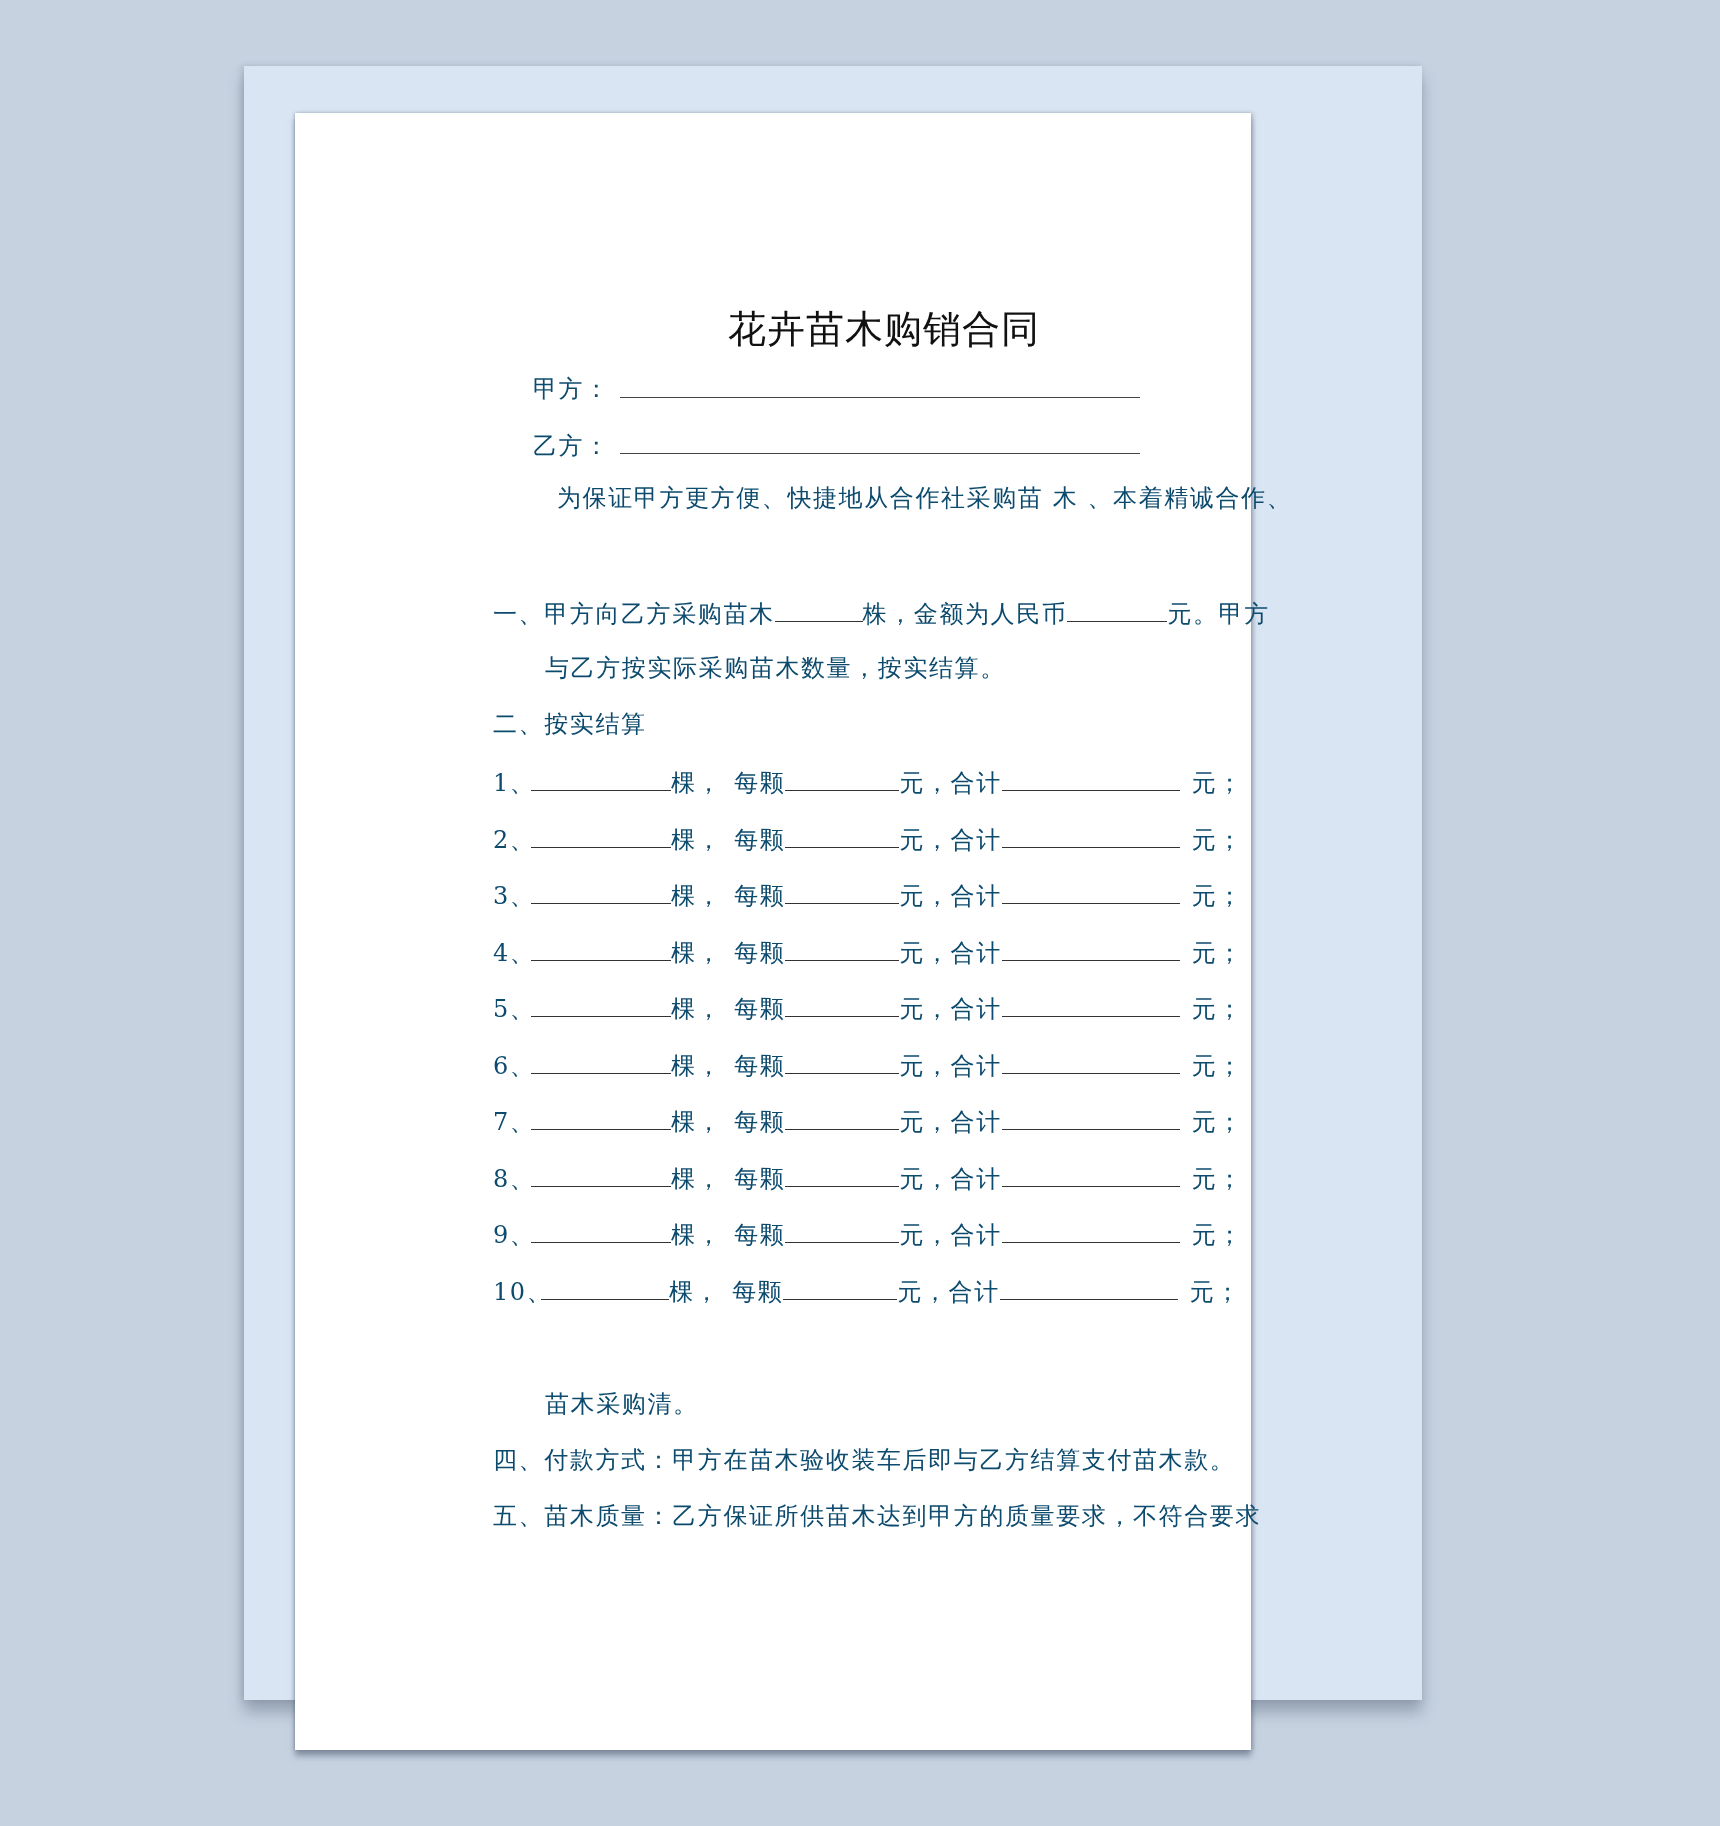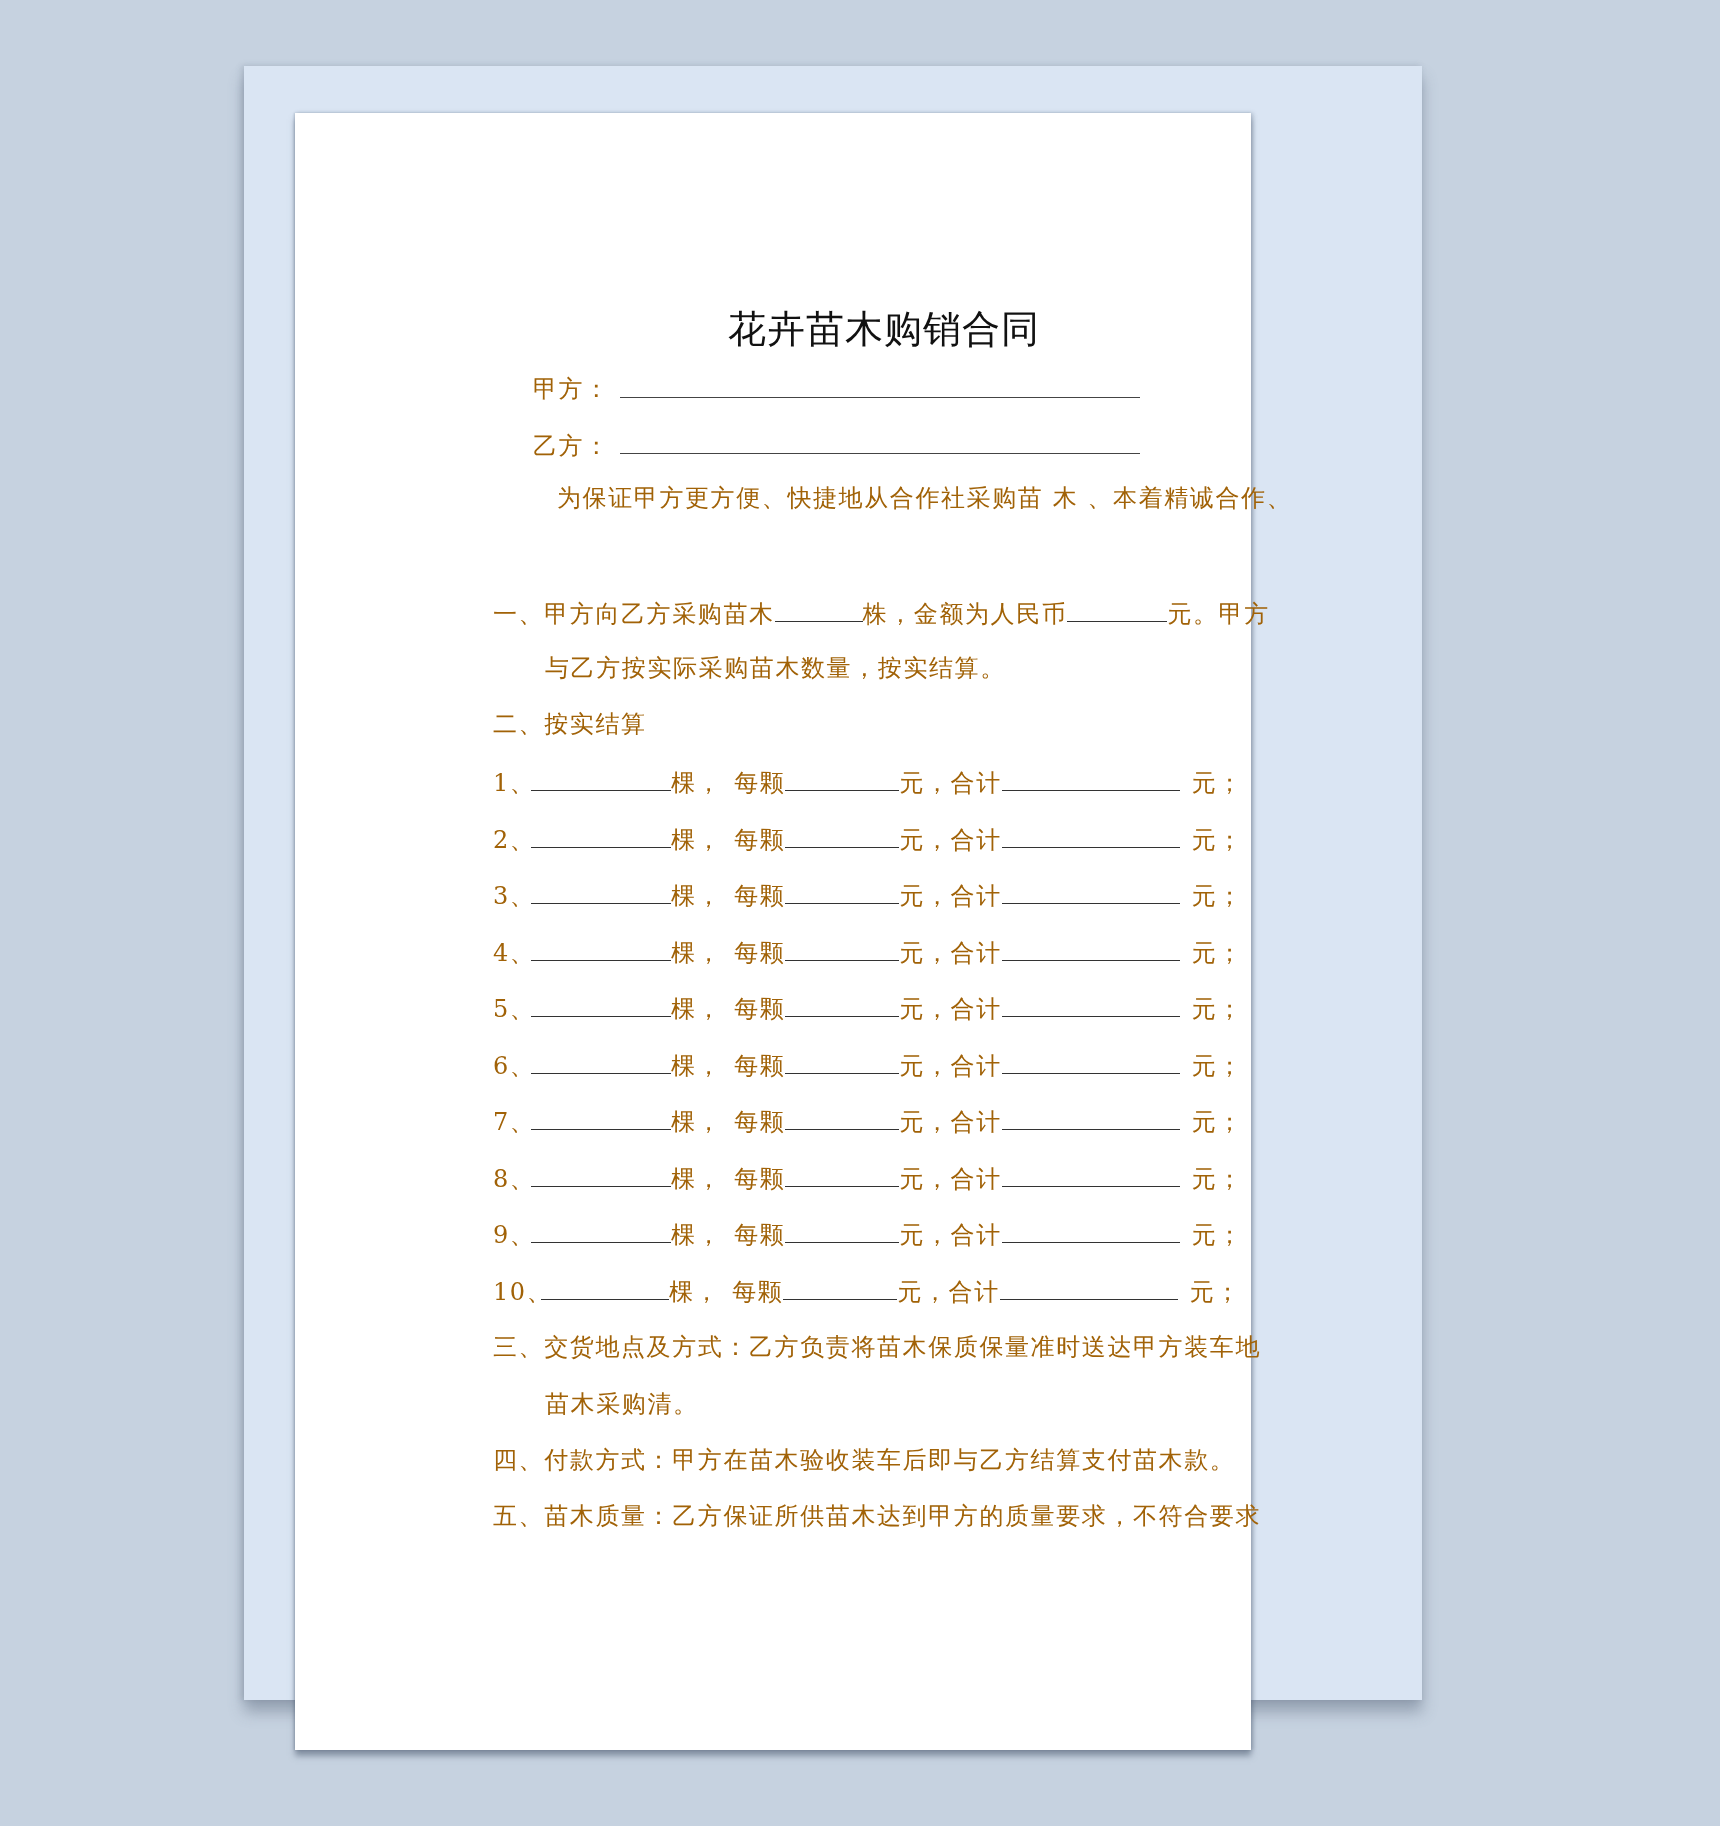--- a/index.html
+++ b/index.html
@@ -26,21 +26,21 @@
     box-shadow: 0 6px 6px rgba(80,95,115,0.55), 2px 0 4px rgba(80,95,115,0.3), -1px 0 2px rgba(80,95,115,0.25);
   }
   .abs { position: absolute; white-space: nowrap; line-height: 1; }
   .title {
     left: 0; width: 1178px; text-align: center;
     top: 197px;
     font-size: 38px;
     letter-spacing: 1px;
     color: #111;
   }
-  .txt { font-size: 24px; letter-spacing: 1.6px; color: #a16207; }
+  .txt { font-size: 24px; letter-spacing: 1.6px; color: #0c4a6e; }
   .uline {
     display: inline-block;
     border-bottom: 1.6px solid #333;
     height: 22px;
     vertical-align: baseline;
   }
   .party-line {
     position: absolute;
     height: 0;
     border-top: 1.6px solid #444;
@@ -76,19 +76,18 @@
       <div class="abs txt" style="left: 198px; top: 768px;"><span style="display:inline-block;width:38px;">3、</span><span class="uline" style="width:140px;"></span><span>棵，</span><span style="display:inline-block;width:12px;"></span><span>每颗</span><span class="uline" style="width:114px;"></span><span>元，合计</span><span class="uline" style="width:178px;"></span><span style="display:inline-block;width:12px;"></span><span>元；</span></div>
       <div class="abs txt" style="left: 198px; top: 824.5px;"><span style="display:inline-block;width:38px;">4、</span><span class="uline" style="width:140px;"></span><span>棵，</span><span style="display:inline-block;width:12px;"></span><span>每颗</span><span class="uline" style="width:114px;"></span><span>元，合计</span><span class="uline" style="width:178px;"></span><span style="display:inline-block;width:12px;"></span><span>元；</span></div>
       <div class="abs txt" style="left: 198px; top: 881px;"><span style="display:inline-block;width:38px;">5、</span><span class="uline" style="width:140px;"></span><span>棵，</span><span style="display:inline-block;width:12px;"></span><span>每颗</span><span class="uline" style="width:114px;"></span><span>元，合计</span><span class="uline" style="width:178px;"></span><span style="display:inline-block;width:12px;"></span><span>元；</span></div>
       <div class="abs txt" style="left: 198px; top: 937.5px;"><span style="display:inline-block;width:38px;">6、</span><span class="uline" style="width:140px;"></span><span>棵，</span><span style="display:inline-block;width:12px;"></span><span>每颗</span><span class="uline" style="width:114px;"></span><span>元，合计</span><span class="uline" style="width:178px;"></span><span style="display:inline-block;width:12px;"></span><span>元；</span></div>
       <div class="abs txt" style="left: 198px; top: 994px;"><span style="display:inline-block;width:38px;">7、</span><span class="uline" style="width:140px;"></span><span>棵，</span><span style="display:inline-block;width:12px;"></span><span>每颗</span><span class="uline" style="width:114px;"></span><span>元，合计</span><span class="uline" style="width:178px;"></span><span style="display:inline-block;width:12px;"></span><span>元；</span></div>
       <div class="abs txt" style="left: 198px; top: 1050.5px;"><span style="display:inline-block;width:38px;">8、</span><span class="uline" style="width:140px;"></span><span>棵，</span><span style="display:inline-block;width:12px;"></span><span>每颗</span><span class="uline" style="width:114px;"></span><span>元，合计</span><span class="uline" style="width:178px;"></span><span style="display:inline-block;width:12px;"></span><span>元；</span></div>
       <div class="abs txt" style="left: 198px; top: 1107px;"><span style="display:inline-block;width:38px;">9、</span><span class="uline" style="width:140px;"></span><span>棵，</span><span style="display:inline-block;width:12px;"></span><span>每颗</span><span class="uline" style="width:114px;"></span><span>元，合计</span><span class="uline" style="width:178px;"></span><span style="display:inline-block;width:12px;"></span><span>元；</span></div>
       <div class="abs txt" style="left: 198px; top: 1163.5px;"><span style="display:inline-block;width:48px;">10、</span><span class="uline" style="width:128px;"></span><span>棵，</span><span style="display:inline-block;width:12px;"></span><span>每颗</span><span class="uline" style="width:114px;"></span><span>元，合计</span><span class="uline" style="width:178px;"></span><span style="display:inline-block;width:12px;"></span><span>元；</span></div>
     </div>
 
-  <div class="abs txt" style="left:198px; top:1222px;">三、交货地点及方式：乙方负责将苗木保质保量准时送达甲方装车地</div>
   <div class="abs txt" style="left:250px; top:1279px;">苗木采购清。</div>
 
   <div class="abs txt" style="left:198px; top:1391px;">五、苗木质量：乙方保证所供苗木达到甲方的质量要求，不符合要求</div>
 
   <div class="abs txt" style="left:198px; top:1335px;">四、付款方式：甲方在苗木验收装车后即与乙方结算支付苗木款。</div>
 </div>
 
 </body></html>

